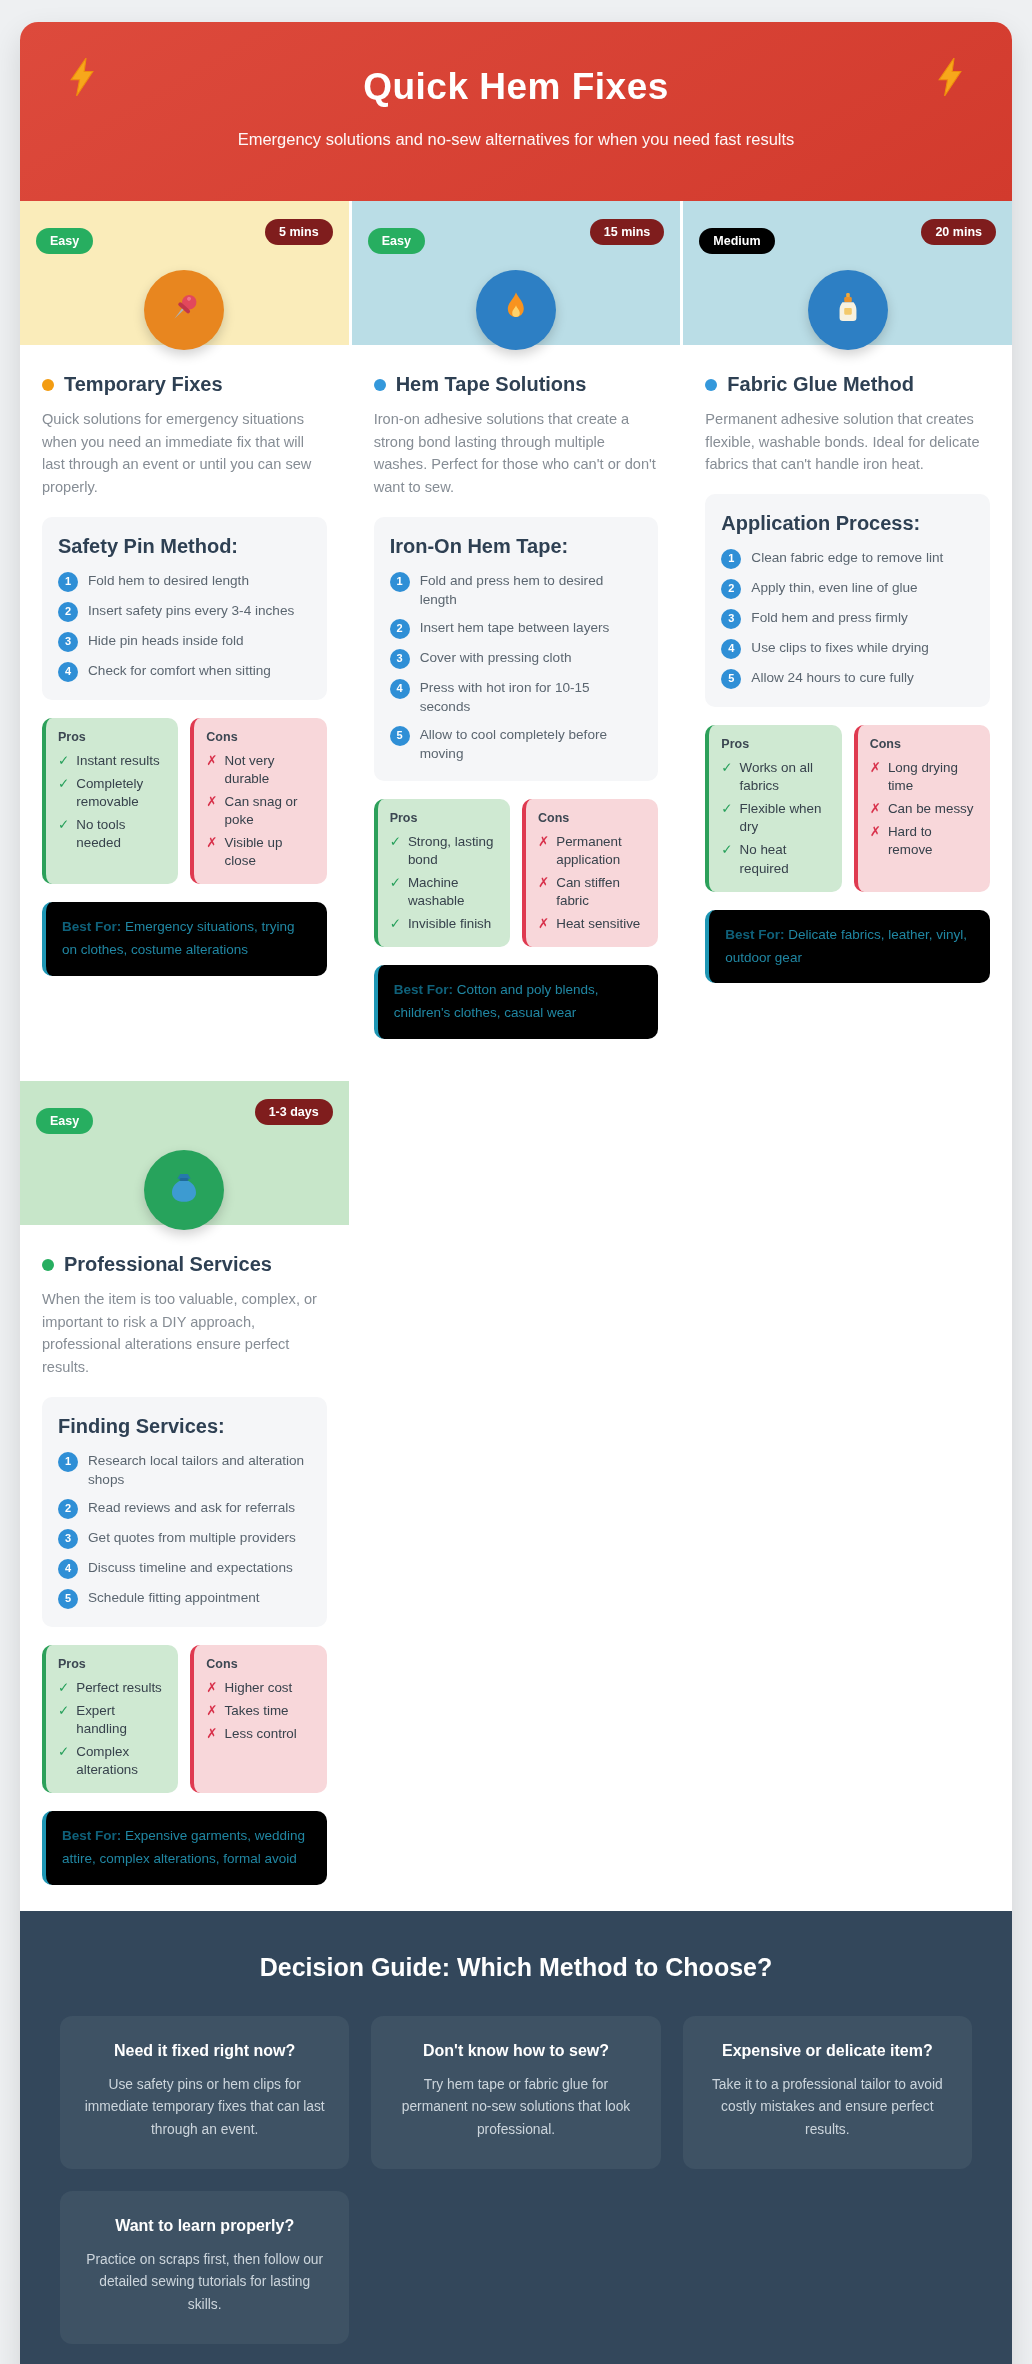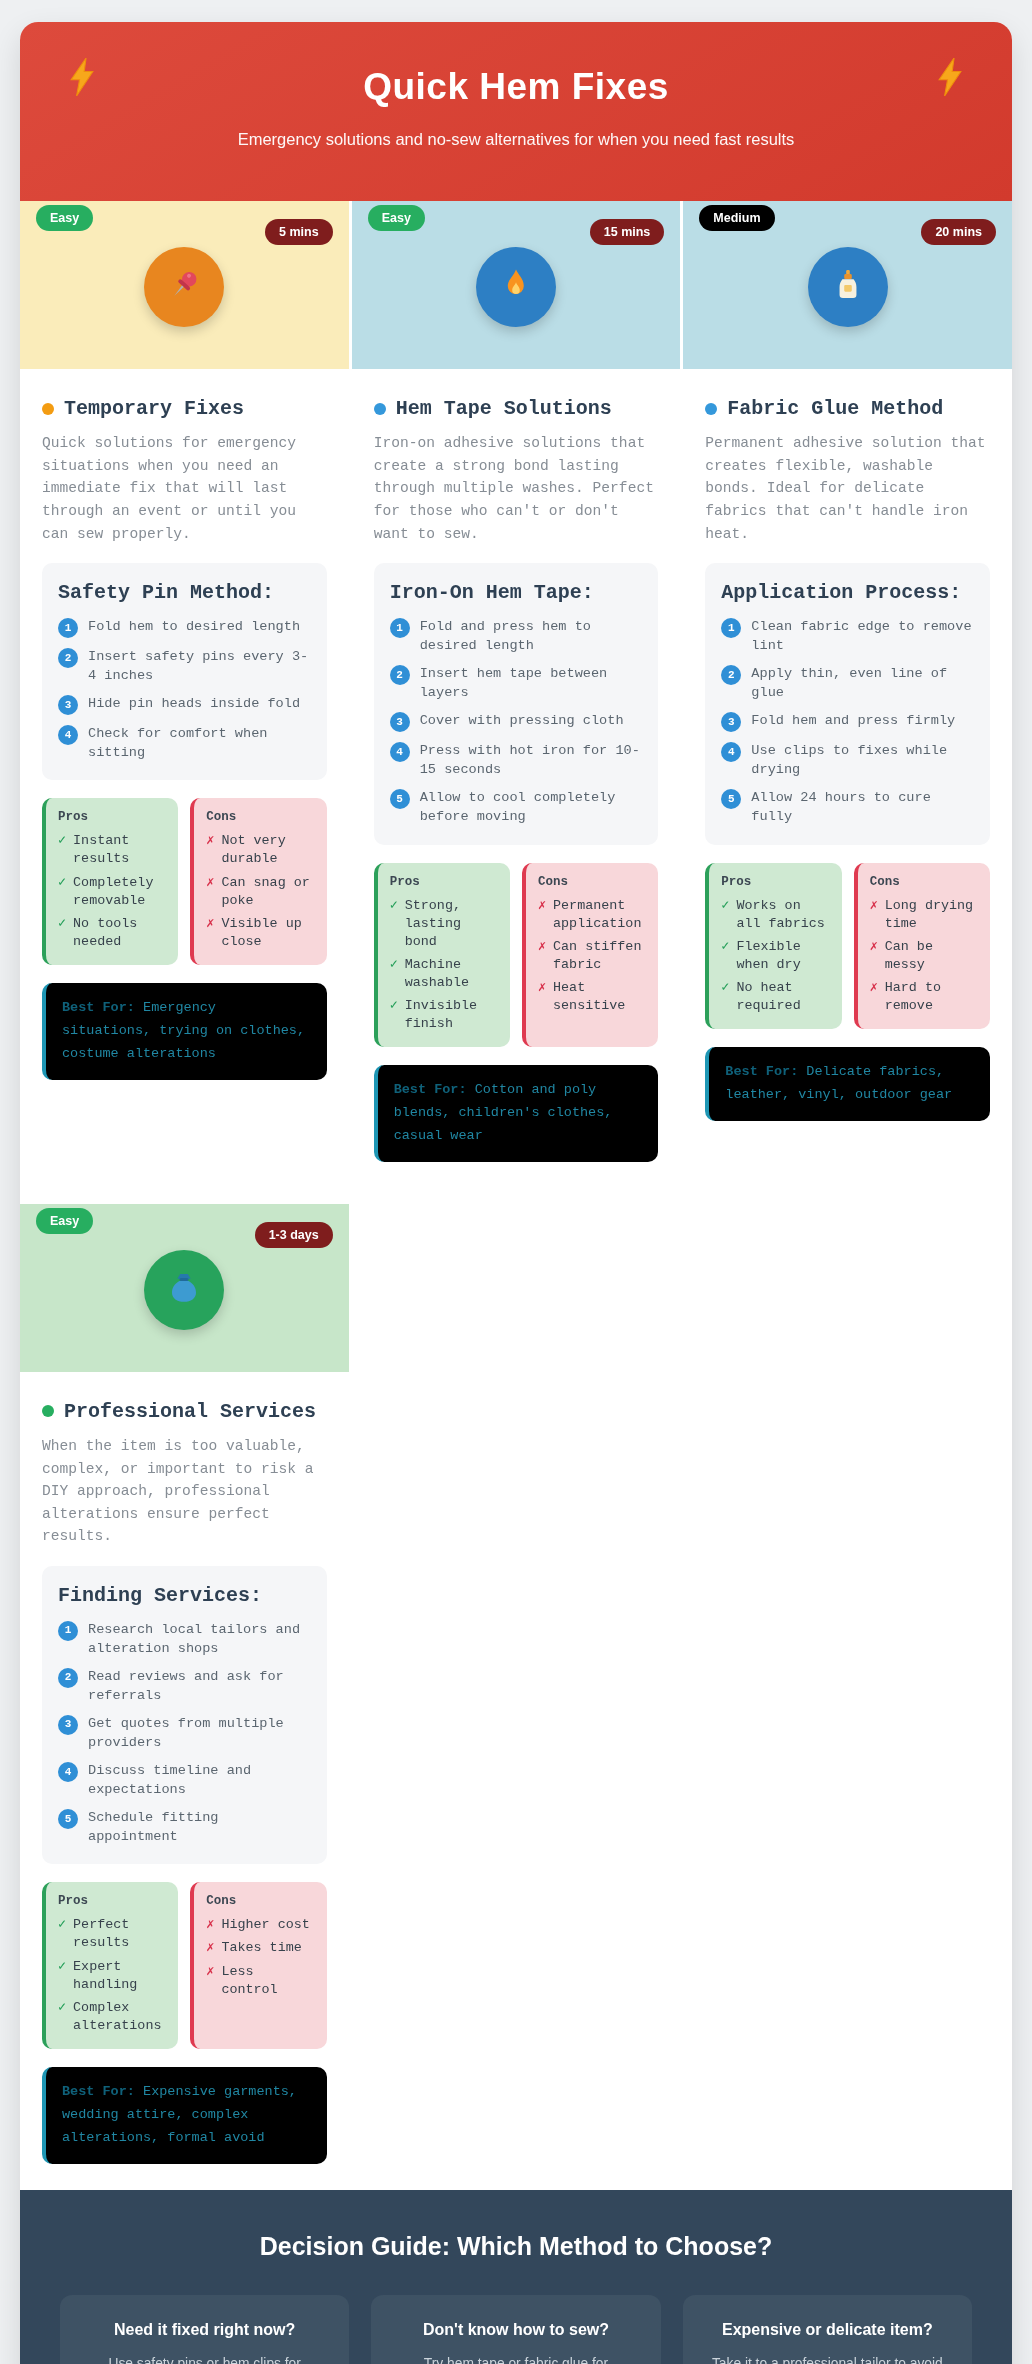--- a/index.html
+++ b/index.html
@@ -11,28 +11,28 @@
   .hero { position: relative; background: linear-gradient(150deg,#dd4a3c,#d23a2d); color: #fff;
           text-align: center; padding: 44px 80px 48px; }
   .hero h1 { margin: 0 0 18px; font-size: 37px; letter-spacing: .5px; }
   .hero .sub { margin: 0 auto; max-width: 590px; font-size: 16.5px; line-height: 1.65; color: rgba(255,255,255,.96); }
   .bolt { position: absolute; top: 36px; }
   .bolt.left { left: 48px; } .bolt.right { right: 48px; }
 
   
   .cards { display: grid; grid-template-columns: repeat(3,1fr); column-gap: 3px; row-gap: 16px; background: #fff; }
   .card { background: #fff; display: flex; flex-direction: column; }
-  .card-header { height: 168px; position: relative; padding: 4px 16px 0; }
+  .card-header { height: 144px; position: relative; padding: 27px 16px 0; }
   .badge { display: inline-block; padding: 6px 14px; border-radius: 999px; color: #fff;
            font-size: 12.5px; font-weight: bold; }
   .time-badge { position: absolute; top: 18px; right: 16px; background: #7f1d1d; }
   .icon-circle { width: 80px; height: 80px; border-radius: 50%; margin: 16px auto 0;
                  display: flex; align-items: center; justify-content: center;
                  box-shadow: 0 5px 12px rgba(0,0,0,.18); }
-  .card-body { padding: 22px 22px 26px; font-family: Liberation Mono, monospace; }
+  .card-body { padding: 22px 22px 26px; }
   .card-title { display: flex; align-items: center; gap: 10px; font-size: 20px; font-weight: bold;
                 color: #2e4053; margin: 6px 0 12px; }
   .dot { width: 12px; height: 12px; border-radius: 50%; flex: 0 0 auto; }
   .desc { font-size: 14.6px; line-height: 1.55; color: #868d95; margin: 0 0 18px; }
   .stepsbox { background: #f5f6f8; border-radius: 10px; padding: 16px 16px 18px; margin-bottom: 18px; }
   .stepsbox h4 { margin: 2px 0 13px; font-size: 20px; color: #2e4053; }
   .steps { list-style: none; margin: 0; padding: 0; display: flex; flex-direction: column; gap: 9px; }
   .steps li { display: flex; gap: 10px; font-size: 13.6px; color: #5b6670; line-height: 1.4; }
   .stepnum { flex: 0 0 auto; width: 20px; height: 20px; border-radius: 50%; background: #2f8fd6; color: #fff;
              font-size: 11px; font-weight: bold; display: flex; align-items: center; justify-content: center; margin-top: 1px; }

